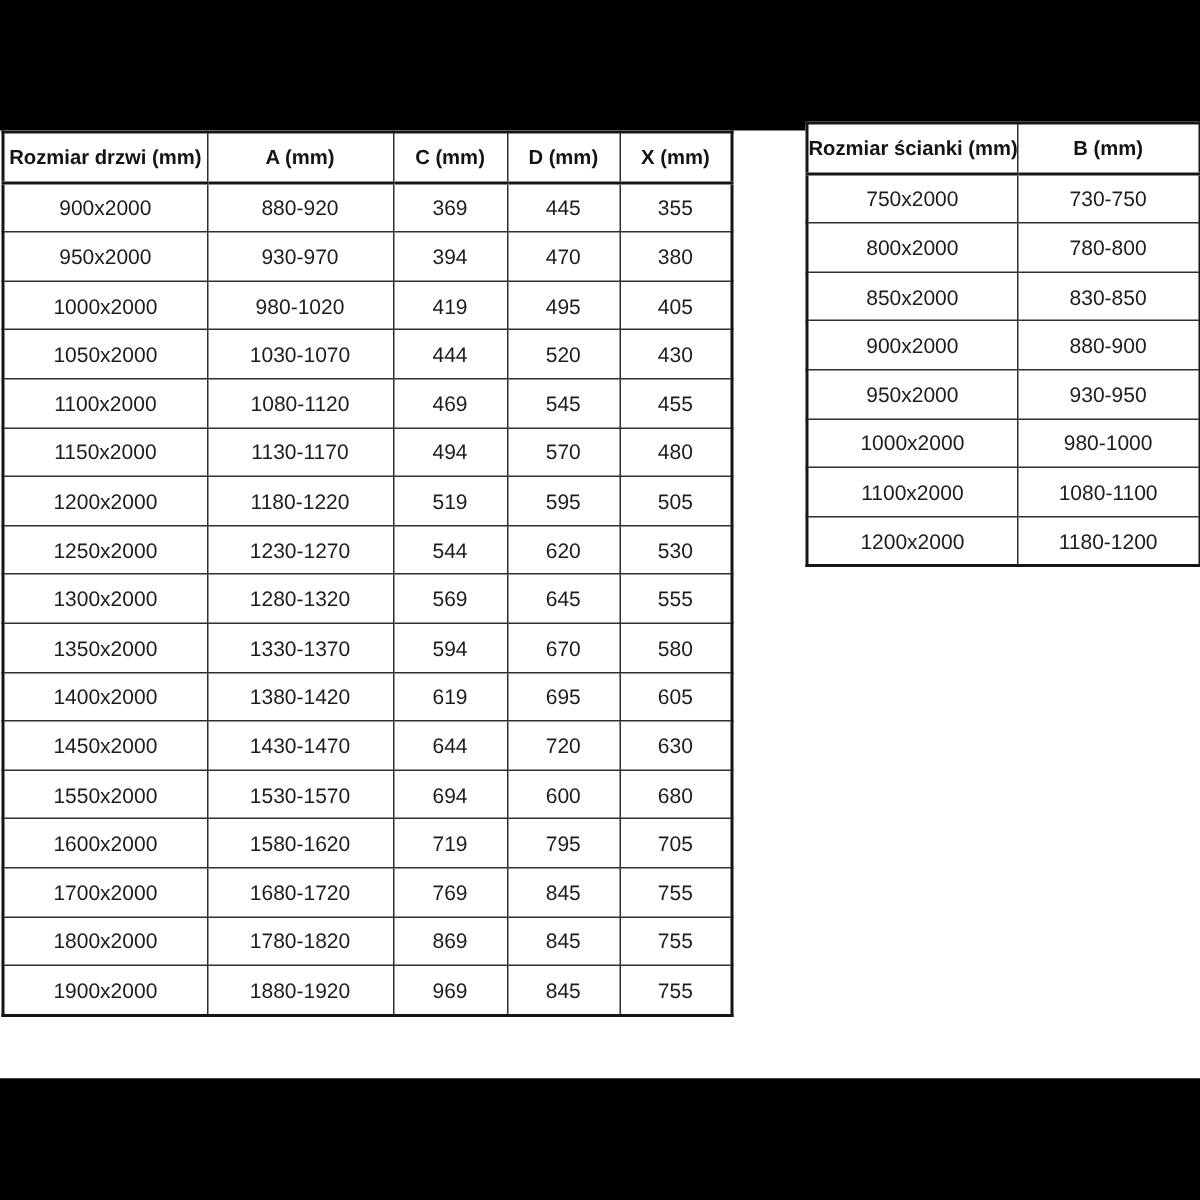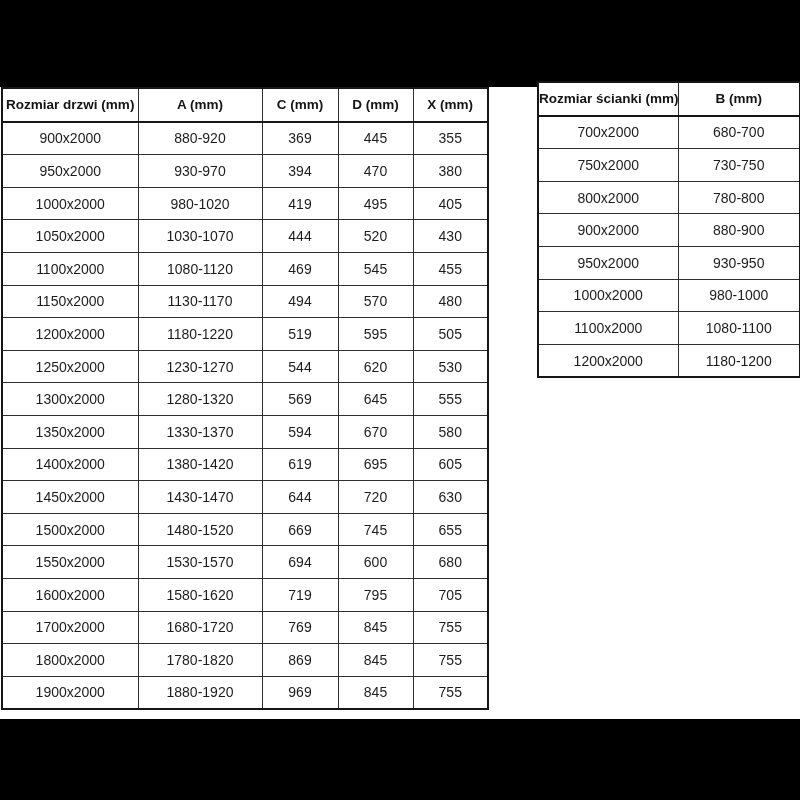--- a/index.html
+++ b/index.html
@@ -173,27 +173,20 @@
         <td>605</td>
       </tr>
       <tr>
         <td>1450x2000</td>
         <td>1430-1470</td>
         <td>644</td>
         <td>720</td>
         <td>630</td>
       </tr>
       <tr>
-        <td>1500x2000</td>
-        <td>1480-1520</td>
-        <td>669</td>
-        <td>745</td>
-        <td>655</td>
-      </tr>
-      <tr>
         <td>1550x2000</td>
         <td>1530-1570</td>
         <td>694</td>
         <td>600</td>
         <td>680</td>
       </tr>
       <tr>
         <td>1600x2000</td>
         <td>1580-1620</td>
         <td>719</td>
@@ -230,32 +223,32 @@
     <col style="width:122px">
   </colgroup>
 <thead>
       <tr>
         <th>Rozmiar ścianki (mm)</th>
         <th>B (mm)</th>
       </tr>
     </thead>
     <tbody>
       <tr>
-        <td>700x2000</td>
-        <td>680-700</td>
-      </tr>
-      <tr>
         <td>750x2000</td>
         <td>730-750</td>
       </tr>
       <tr>
         <td>800x2000</td>
         <td>780-800</td>
       </tr>
       <tr>
+        <td>850x2000</td>
+        <td>830-850</td>
+      </tr>
+      <tr>
         <td>900x2000</td>
         <td>880-900</td>
       </tr>
       <tr>
         <td>950x2000</td>
         <td>930-950</td>
       </tr>
       <tr>
         <td>1000x2000</td>
         <td>980-1000</td>

